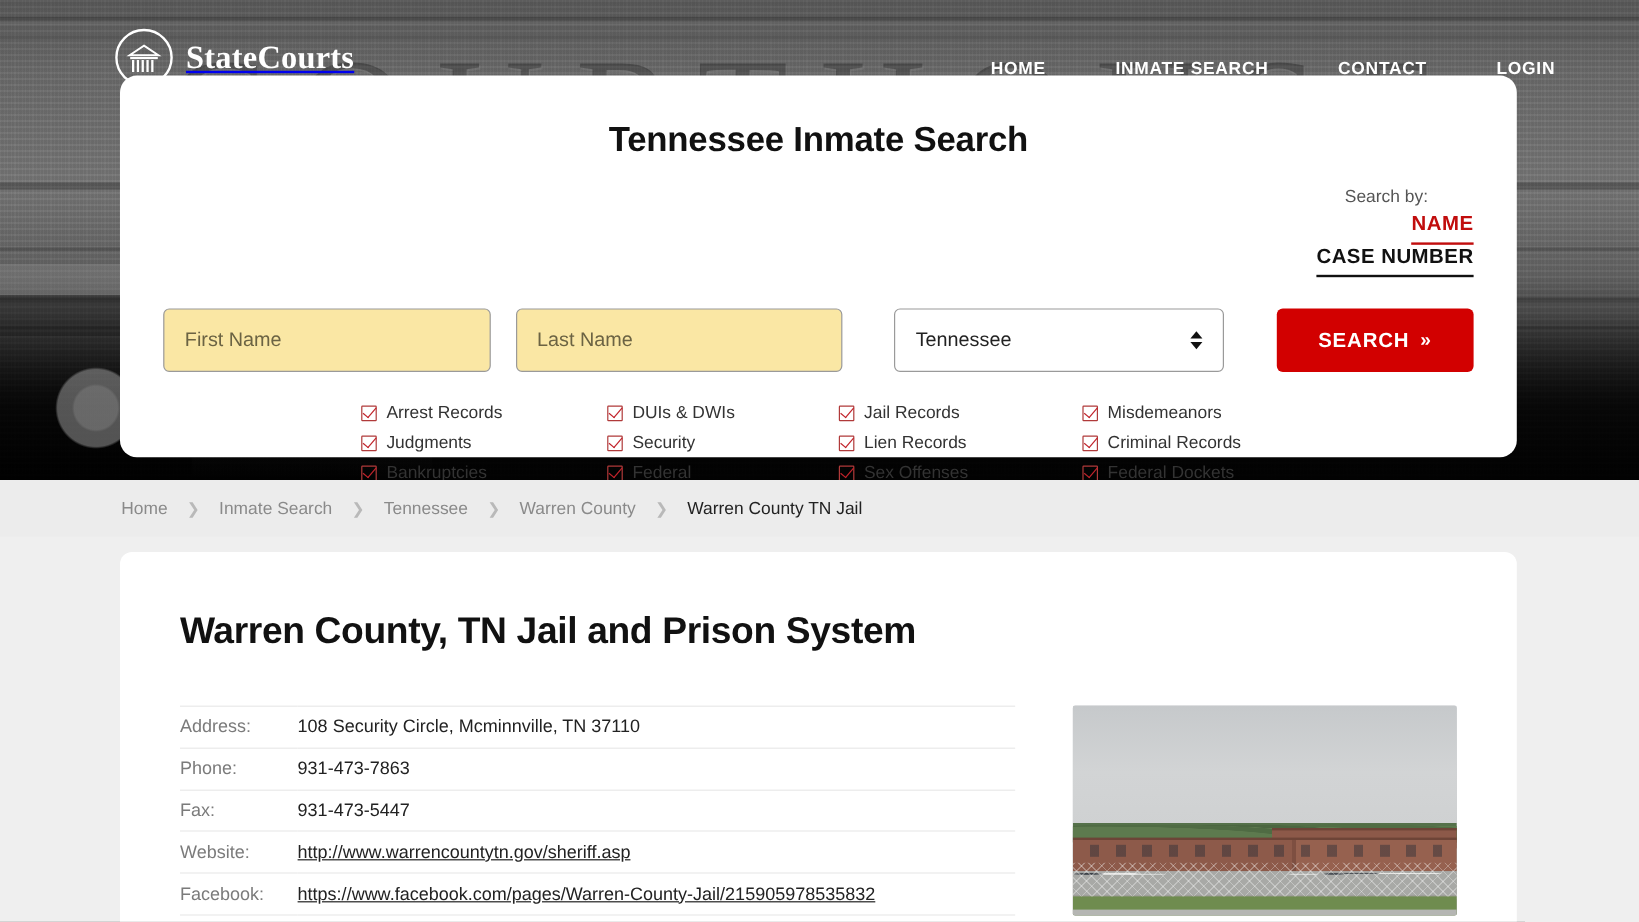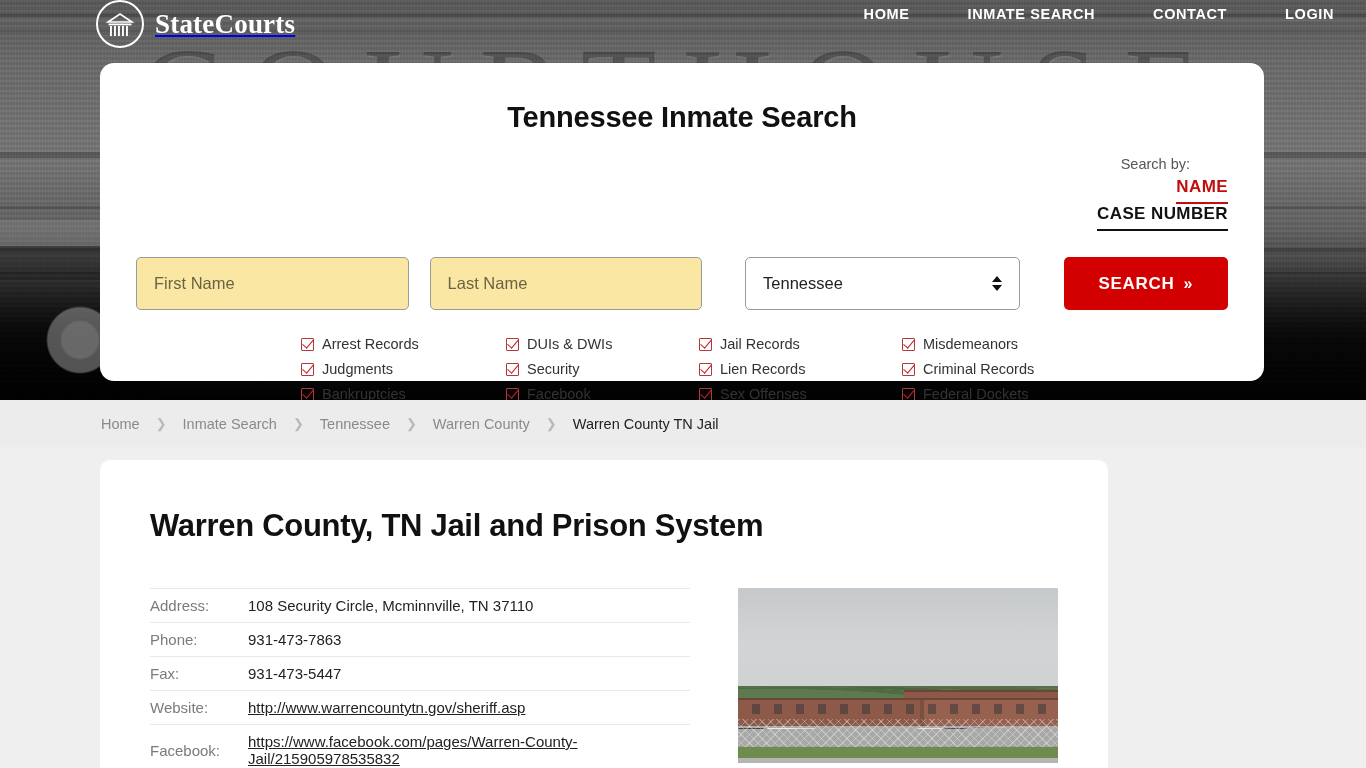--- a/index.html
+++ b/index.html
@@ -80,22 +80,22 @@
   .hero-capital2{
     position:absolute; left:160px; bottom:0; width:200px; height:120px;
     background: linear-gradient(to bottom, rgba(120,120,120,0.28), rgba(0,0,0,0.35));
     opacity:.7;
   }
 
   
   .topbar {
     position: absolute; top: 0; left: 0;
     width: 1366px; height: 72px;
-    display: flex; align-items: flex-start;
-    padding: 0 32px 0 96px;
+    display: flex; align-items: flex-end;
+    padding: 0 70px 0 96px;
     z-index: 5;
   }
   .brand { display: flex; align-items: center; gap: 11px; }
   .brand-mark {
     width: 48px; height: 48px; flex: 0 0 48px;
     border: 2.5px solid #fff; border-radius: 50%;
     position: relative; overflow: hidden;
   }
   .brand-mark svg { position:absolute; top:50%; left:50%; transform:translate(-50%,-50%); }
   .brand-name {
@@ -225,21 +225,21 @@
   .crumb { font-size: 14.5px; color: #8a8a8a; text-decoration: none; white-space: nowrap; }
   .crumb.is-current { color: #222; }
   .crumb-sep {
     color: #b9b9b9; font-size: 13px; margin: 0 16px; user-select: none;
   }
 
   
   .content-card {
     position: absolute;
     top: 460px; left: 100px;
-    width: 1008px; height: 308px;
+    width: 1164px; height: 308px;
     background: #fff;
     border-radius: 10px 10px 0 0;
     padding: 48px 50px 0;
   }
   .page-title {
     font-size: 31px; font-weight: bold; color: #111;
     margin: 0; letter-spacing: -.3px;
   }
   .body-cols { display: flex; margin-top: 44px; }
   .info-table { width: 700px; border-collapse: collapse; }
@@ -419,21 +419,21 @@
           <span class="cbx"></span>
           <span>Criminal Records</span>
         </div>
 
       <div class="cat">
           <span class="cbx"></span>
           <span>Bankruptcies</span>
         </div>
       <div class="cat">
           <span class="cbx"></span>
-          <span>Facebook</span>
+          <span>Federal</span>
         </div>
       <div class="cat">
           <span class="cbx"></span>
           <span>Sex Offenses</span>
         </div>
       <div class="cat">
           <span class="cbx"></span>
           <span>Federal Dockets</span>
         </div>
     </div>

